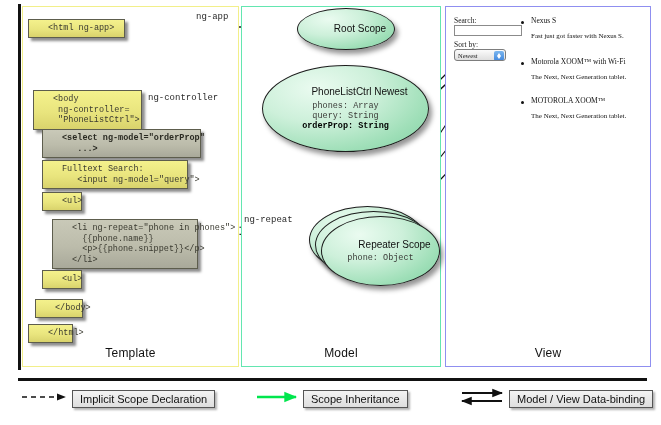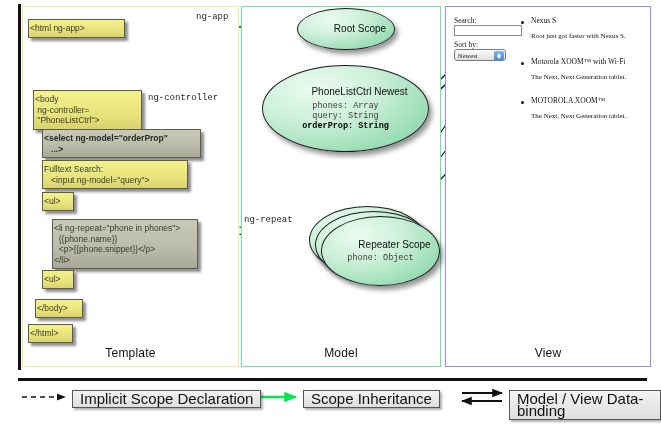--- a/index.html
+++ b/index.html
@@ -16,23 +16,23 @@
 
   .col-label{position:absolute;bottom:6px;left:0;width:100%;text-align:center;
              font-size:12px;color:#111;letter-spacing:.2px;}
 
   
   #left-rule{position:absolute;left:18px;top:4px;width:3px;height:366px;background:#111;}
 
   
   .codebox{position:absolute;box-sizing:border-box;
            border:1px solid #5d5d4d;
-           font-family:Liberation Sans, sans-serif;
+           font-family:Liberation Mono, monospace;
            font-size:8.5px;line-height:10.5px;color:#3a3a30;
-           padding:3px 1px;white-space:pre;
+           padding:3px 19px;white-space:pre;
            box-shadow:2.5px 2.5px 2.5px rgba(0,0,0,.45);}
   .y{background:linear-gradient(180deg,#f4f18c 0%,#e9e57e 55%,#d9d36c 100%);}
   .g{background:linear-gradient(180deg,#c9c9b8 0%,#bcbcab 55%,#a9a99a 100%);}
   .bold{font-weight:bold;color:#2a2a22;}
 
   
   .scope{position:absolute;border-radius:50%;
          border:1.4px solid #1c1c1c;
          background:radial-gradient(ellipse at 32% 26%,#eafbf0 0%,#cdf0da 38%,#9fdfb8 72%,#7fd0a2 100%);
          box-shadow:3px 4px 5px rgba(0,0,0,.42);
@@ -62,21 +62,21 @@
   .v-bullet{position:absolute;width:3px;height:3px;border-radius:50%;background:#111;}
 
   
   .edge-label{position:absolute;font-family:"Liberation Mono",monospace;
               font-size:9px;color:#2a2a2a;white-space:nowrap;}
 
   
   #legend-rule{position:absolute;left:18px;top:378px;width:629px;height:2.5px;background:#111;}
   .leg-box{position:absolute;box-sizing:border-box;border:1px solid #555;
            background:linear-gradient(180deg,#f3f3f3,#dedede);
-           font-size:15px;color:#111;padding:2px 7px;line-height:12px;
+           font-size:11px;color:#111;padding:2px 7px;line-height:12px;
            box-shadow:1.5px 1.5px 2px rgba(0,0,0,.3);}
   svg{position:absolute;left:0;top:0;overflow:visible;}
 </style>
 </head>
 <body>
 
 <div id="stage">
 
   <div id="left-rule"></div>
 
@@ -199,21 +199,21 @@
   <input class="v-input" style="left: 454px; top: 25px; width: 68px;" value="">
 
   <div class="v-label" style="left:454px;top:40px;">Sort by:</div>
   <div class="v-select" style="left:454px;top:49px;width:52px;">
     <span>Newest</span>
     <span class="sel-btn"></span>
   </div>
 
   <div class="v-bullet" style="left:521px;top:21px;"></div>
   <div class="v-item v-name" style="left:531px;top:16px;">Nexus S</div>
-  <div class="v-item v-snip" style="left:531px;top:32px;">Root just got faster with Nexus S.</div>
+  <div class="v-item v-snip" style="left:531px;top:32px;">Fast just got faster with Nexus S.</div>
 
   <div class="v-bullet" style="left:521px;top:62px;"></div>
   <div class="v-item v-name" style="left:531px;top:57px;">Motorola XOOM™ with Wi-Fi</div>
   <div class="v-item v-snip" style="left:531px;top:73px;">The Next, Next Generation tablet.</div>
 
   <div class="v-bullet" style="left:521px;top:101px;"></div>
   <div class="v-item v-name" style="left:531px;top:96px;">MOTOROLA XOOM™</div>
   <div class="v-item v-snip" style="left:531px;top:112px;">The Next, Next Generation tablet.</div>
 
   <div class="edge-label" style="left:196px;top:12px;text-align:right;">ng-app</div>

